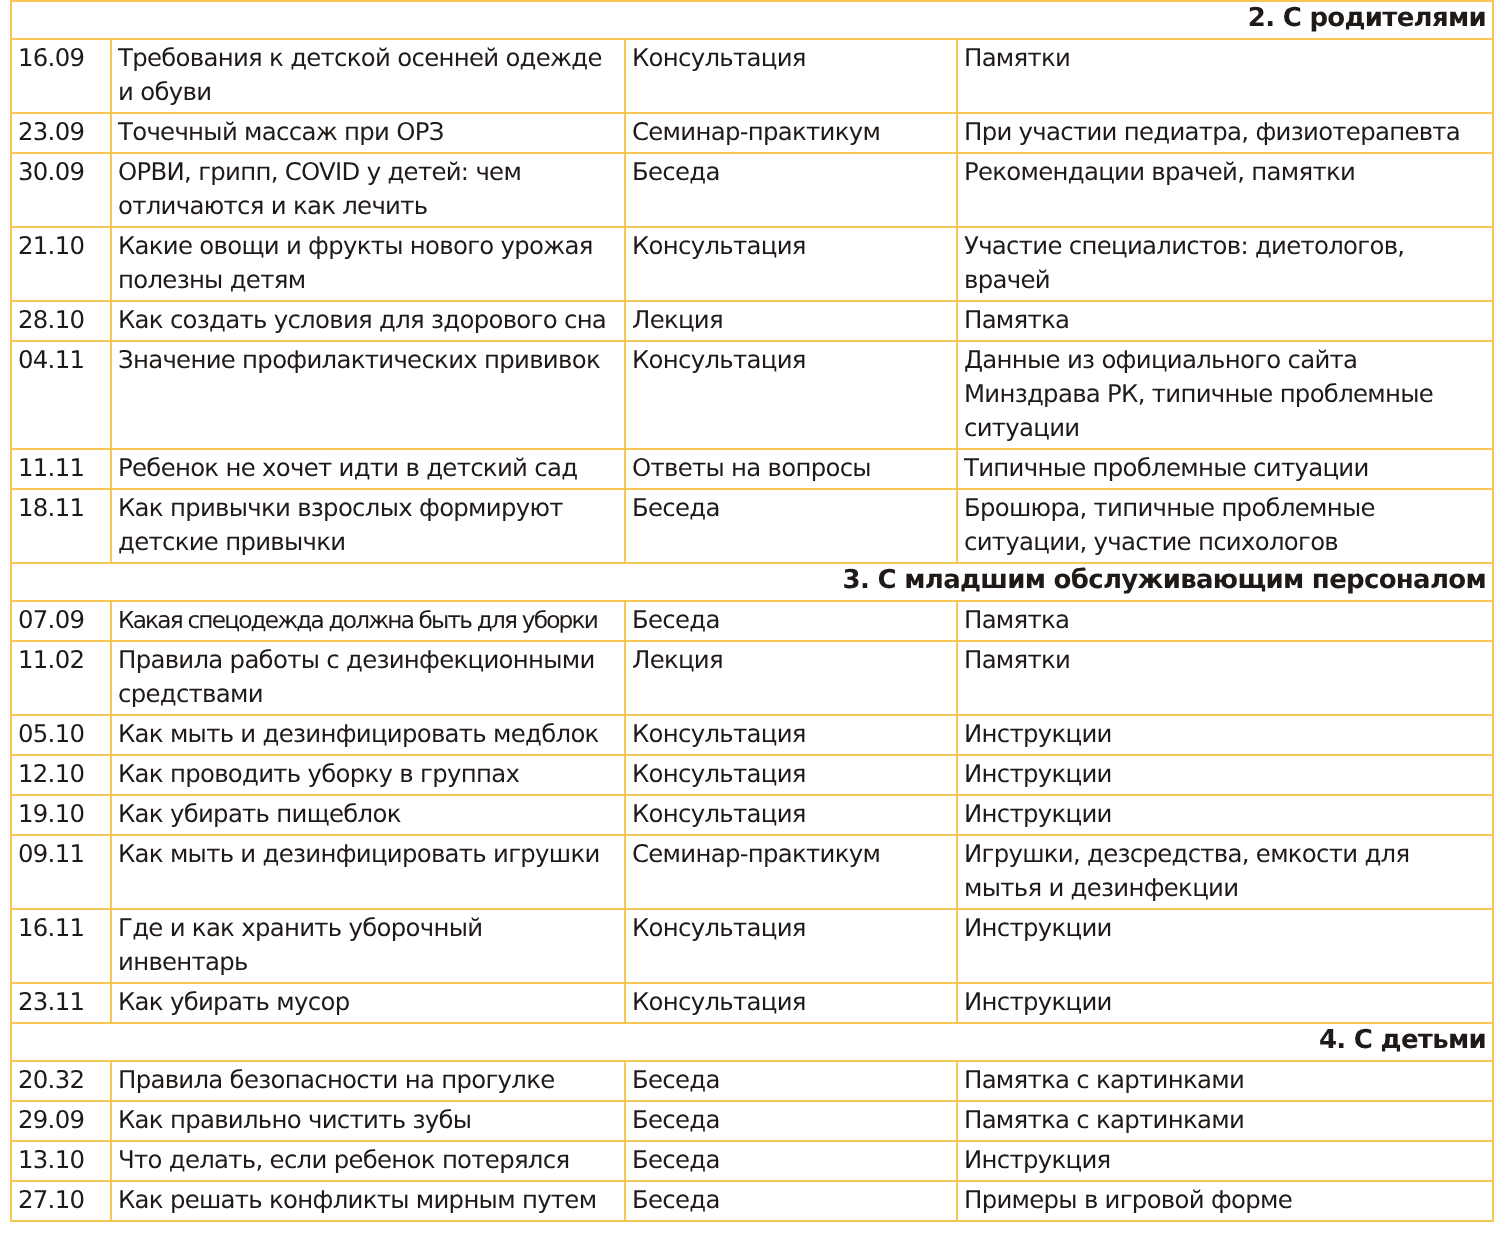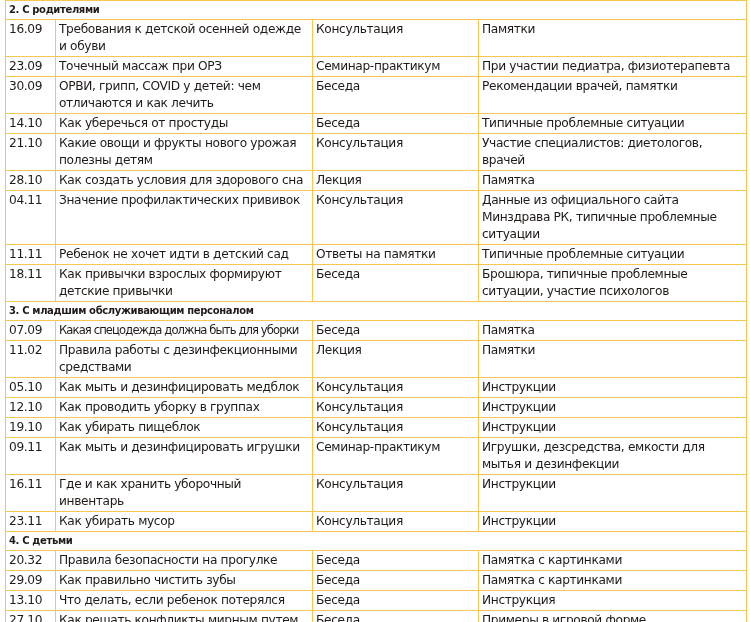--- a/index.html
+++ b/index.html
@@ -20,23 +20,23 @@
     col.c4 { width: 268px; }
     td {
       border: 1.6px solid #f8c654;
       padding: 1px 3px 1px 3px;
       vertical-align: top;
       line-height: 17px;
       overflow: hidden;
       white-space: normal;
     }
     tr.section td {
-      text-align: left;
+      text-align: right;
       font-weight: bold;
-      font-size: 10px;
+      font-size: 13px;
       line-height: 16px;
       padding-top: 1px;
       padding-bottom: 1px;
     }
     td.date { white-space: nowrap; }
     td.narrow { letter-spacing: -0.9px; font-size: 11.6px; margin-top: 20px; }
     tr.h1 td { height: 15px; }
     tr.h2 td { height: 32px; }
     tr.h3 td { height: 50px; }
   </style>
@@ -66,26 +66,20 @@
           <td>Точечный массаж при ОРЗ</td>
           <td>Семинар-практикум</td>
           <td>При участии педиатра, физиотерапевта</td>
         </tr>
         <tr class="h2">
           <td class="date">30.09</td>
           <td>ОРВИ, грипп, COVID у детей: чем отличаются и как лечить</td>
           <td>Беседа</td>
           <td>Рекомендации врачей, памятки</td>
         </tr>
-        <tr class="h1">
-          <td class="date">14.10</td>
-          <td>Как уберечься от простуды</td>
-          <td>Беседа</td>
-          <td>Типичные проблемные ситуации</td>
-        </tr>
         <tr class="h2">
           <td class="date">21.10</td>
           <td>Какие овощи и фрукты нового урожая полезны детям</td>
           <td>Консультация</td>
           <td>Участие специалистов: диетологов, врачей</td>
         </tr>
         <tr class="h1">
           <td class="date">28.10</td>
           <td>Как создать условия для здорового сна</td>
           <td>Лекция</td>
@@ -93,21 +87,21 @@
         </tr>
         <tr class="h3">
           <td class="date">04.11</td>
           <td>Значение профилактических прививок</td>
           <td>Консультация</td>
           <td>Данные из официального сайта Минздрава РК, типичные проблемные ситуации</td>
         </tr>
         <tr class="h1">
           <td class="date">11.11</td>
           <td>Ребенок не хочет идти в детский сад</td>
-          <td>Ответы на памятки</td>
+          <td>Ответы на вопросы</td>
           <td>Типичные проблемные ситуации</td>
         </tr>
         <tr class="h2">
           <td class="date">18.11</td>
           <td>Как привычки взрослых формируют детские привычки</td>
           <td>Беседа</td>
           <td>Брошюра, типичные проблемные ситуации, участие психологов</td>
         </tr>
         <tr class="section">
           <td colspan="4">3. С младшим обслуживающим персоналом</td>

